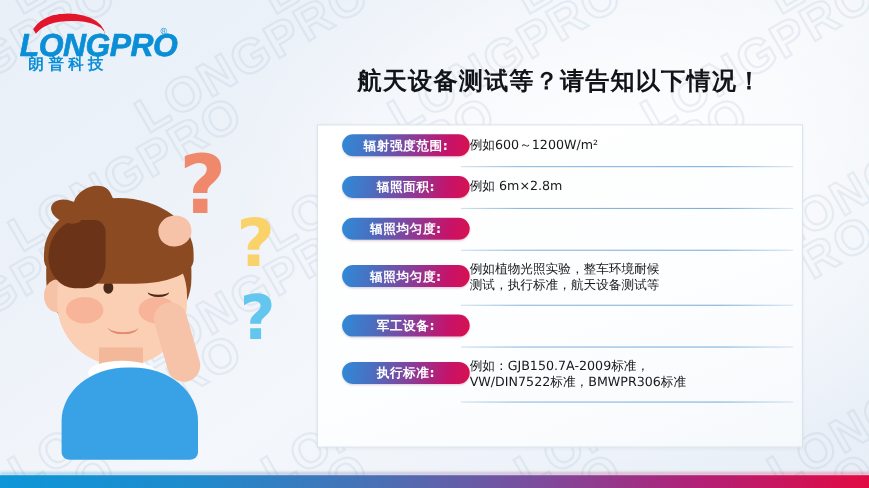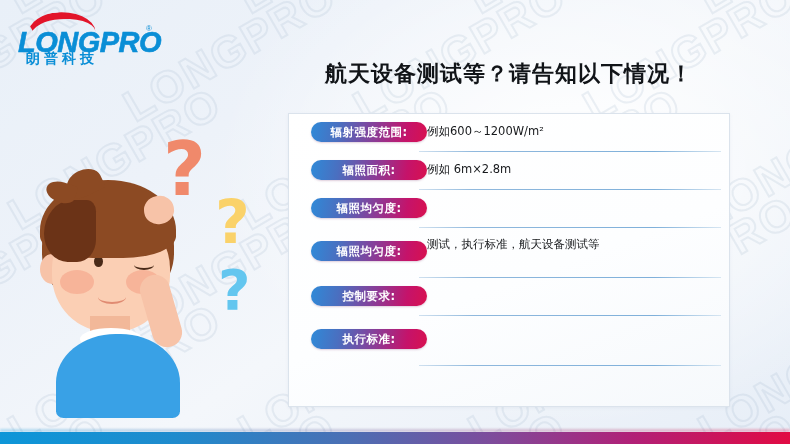--- a/index.html
+++ b/index.html
@@ -247,30 +247,35 @@
           </div>
           <div class="sep"></div>
         </div>
         <div class="row" style="height: 38px; padding-top: 8px; box-sizing: border-box;">
           <div class="pill">辐照均匀度:</div>
           <div class="sep"></div>
         </div>
         <div class="row" style="height: 50px; padding-top: 7px; box-sizing: border-box;">
           <div class="pill" style="margin-top: 6px;">辐照均匀度:</div>
           <div class="val">
+            <span class="l2">例如植物光照实验，整车环境耐候</span>
             <span class="l2">测试，执行标准，航天设备测试等</span>
           </div>
           <div class="sep"></div>
         </div>
         <div class="row" style="height: 38px; padding-top: 8px; box-sizing: border-box;">
-          <div class="pill">控制要求:</div>
+          <div class="pill">军工设备:</div>
           <div class="sep"></div>
         </div>
         <div class="row" style="height: 50px; padding-top: 7px; box-sizing: border-box;">
           <div class="pill" style="margin-top: 6px;">执行标准:</div>
+          <div class="val">
+            <span class="l2">例如：GJB150.7A-2009标准，</span>
+            <span class="l2">VW/DIN7522标准，BMWPR306标准</span>
+          </div>
           <div class="sep"></div>
         </div>
       </div>
   </div>
 
   <div id="boy">
     <div class="b-arm"></div>
     <div class="b-hair-back"></div>
     <div class="b-ear"></div>
     <div class="b-face"></div>

